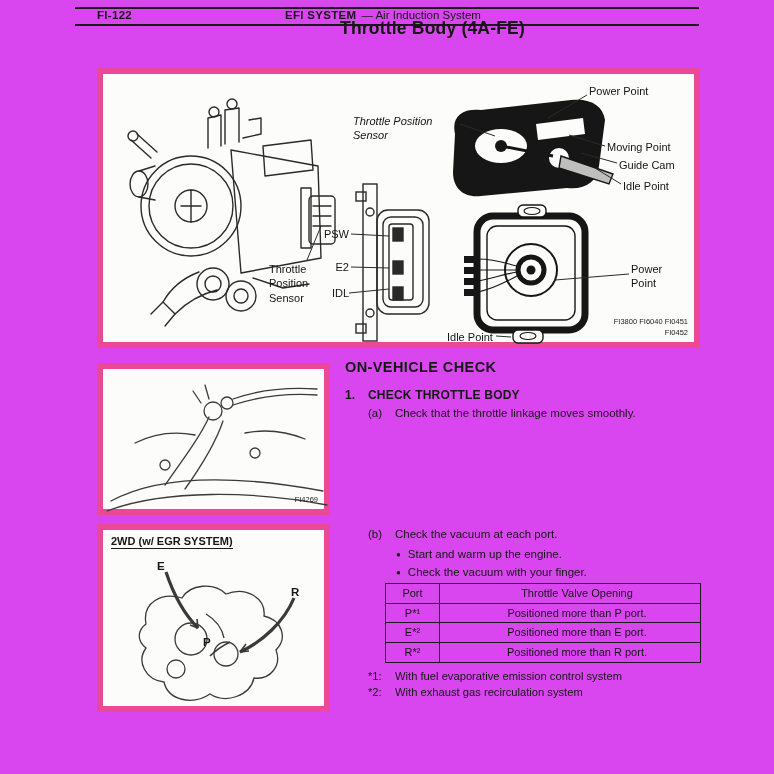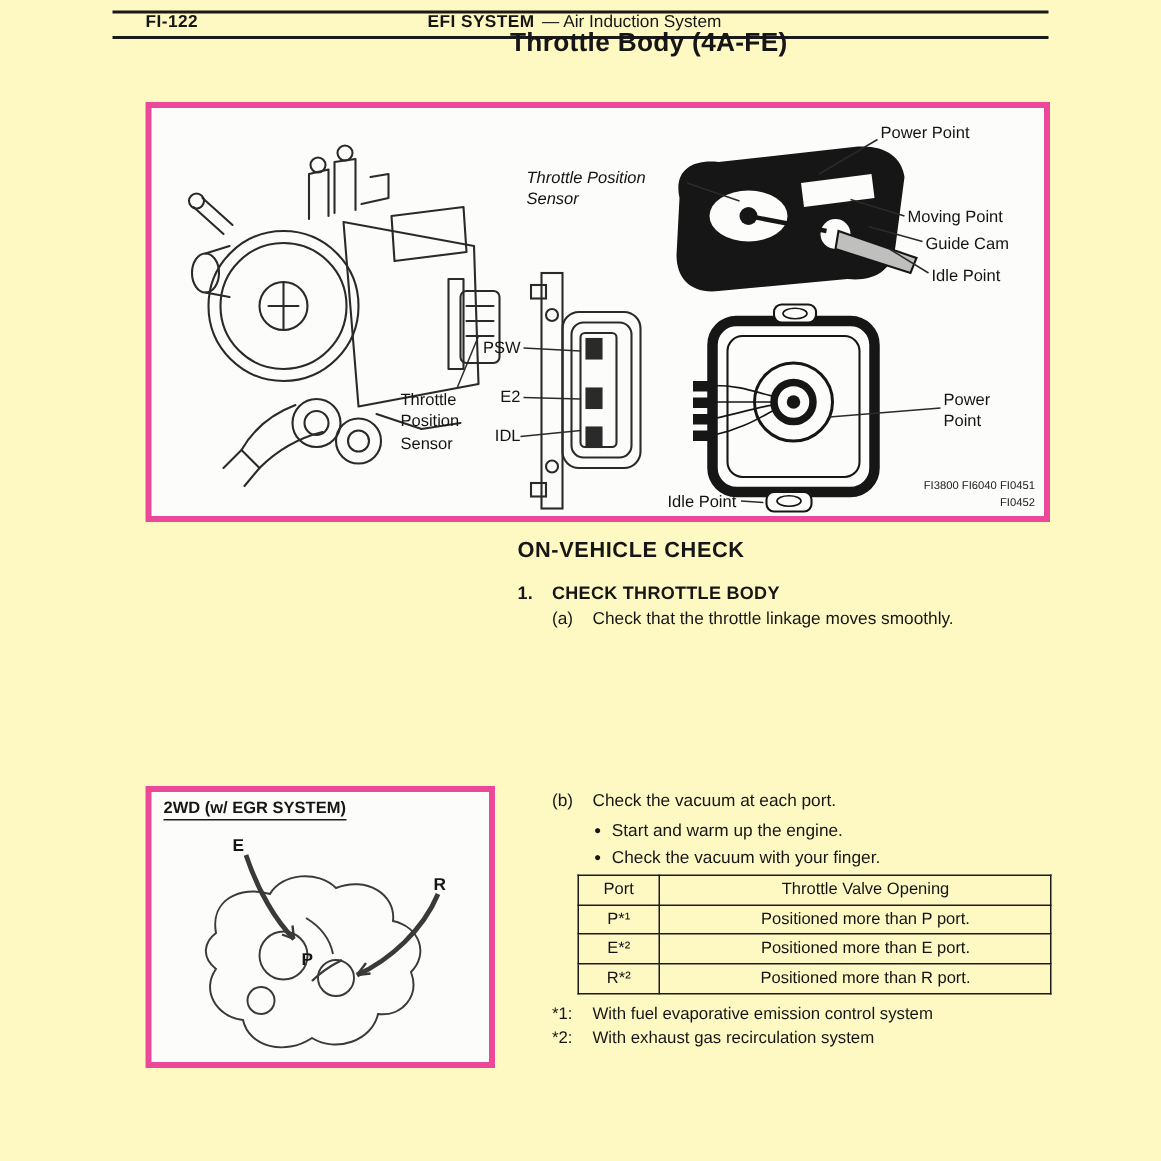--- a/index.html
+++ b/index.html
@@ -1,30 +1,30 @@
 <!DOCTYPE html>
 <html><head>
 <meta charset="utf-8">
 <style>
   * { margin:0; padding:0; box-sizing:border-box; }
   html,body { background:#e9e9e7; }
   .page {
     position:relative; width:774px; height:774px; margin:0 auto;
-    background:#fef9c3; color:#161616; overflow:hidden;
+    background:#d946ef; color:#161616; overflow:hidden;
     font-family:"Liberation Sans","DejaVu Sans",sans-serif;
   }
   .rule { position:absolute; background:#1a1a1a; }
   #rule-top { left:75px; top:7px; width:624px; height:2px; }
   #rule-bot { left:75px; top:24px; width:624px; height:1.5px; }
   .pgnum { position:absolute; left:97px; top:9px; font-size:11.5px; font-weight:bold; letter-spacing:.3px; }
   .sechead { position:absolute; left:285px; top:9px; font-size:11.5px; white-space:nowrap; }
   .sechead .b { font-weight:bold; letter-spacing:.3px; margin-right:5px; }
   .title { position:absolute; left:340px; top:18px; font-size:17.5px; font-weight:bold; letter-spacing:.2px; }
 
-  .figbox { position:absolute; border:4px solid #ec4899; background:#fcfcfa; }
+  .figbox { position:absolute; border:6px solid #ec4899; background:#fcfcfa; }
   #figbox-main    { left:97px; top:68px;  width:603px; height:280px; }
   #figbox-linkage { left:97px; top:363px; width:233px; height:152px; }
   #figbox-egr     { left:97px; top:524px; width:233px; height:188px; }
 
   .svgabs { position:absolute; }
   .lbl { position:absolute; font-size:11px; line-height:1.3; white-space:pre-line; color:#141414; }
   .lbl.r { text-align:right; }
   .figcode { position:absolute; right:6px; bottom:3px; font-size:7.5px; line-height:1.45; text-align:right; color:#202020; white-space:pre-line; }
 
   .egr-title { position:absolute; left:8px; top:5px; font-size:11px; font-weight:bold; border-bottom:1.5px solid #1b1b1b; padding-bottom:1px; white-space:nowrap; }
@@ -169,20 +169,40 @@
     <div class="lbl" style="left:166px; top:188px;">Throttle
 Position
 Sensor</div>
     <div class="lbl" style="left:528px; top:188px;">Power
 Point</div>
     <div class="lbl" style="left:344px; top:256px;">Idle Point</div>
 
     <div class="figcode"><span>FI3800 FI6040 FI0451</span><br><span>FI0452</span></div>
   </div>
 
+  <div class="figbox" id="figbox-linkage">
+    <svg class="svgabs" style="left:2px; top:4px;" width="225" height="140" viewBox="0 0 225 140">
+      <g fill="none" stroke="#3a3a3a" stroke-width="1.3" stroke-linecap="round">
+        <path d="M6,128 C50,104 120,100 218,118"></path>
+        <path d="M2,138 C60,116 150,118 222,132"></path>
+        <path d="M60,112 C80,84 96,62 104,44"></path>
+        <path d="M80,116 C100,88 112,66 118,48"></path>
+        <circle cx="108" cy="38" r="9"></circle>
+        <circle cx="122" cy="30" r="6"></circle>
+        <path d="M96,30 L88,18 M104,26 L100,12"></path>
+        <path d="M128,26 C150,18 180,14 212,16"></path>
+        <path d="M128,32 C152,24 182,20 212,22"></path>
+        <path d="M140,60 C160,56 180,58 200,66"></path>
+        <circle cx="150" cy="80" r="5"></circle>
+        <circle cx="60" cy="92" r="5"></circle>
+        <path d="M30,70 C50,60 70,58 90,62"></path>
+      </g>
+    </svg>
+    <div class="figcode">FI4269</div>
+  </div>
 
   <div class="figbox" id="figbox-egr">
     <div class="egr-title">2WD (w/ EGR SYSTEM)</div>
     <svg class="svgabs" style="left:3px; top:24px;" width="223" height="158" viewBox="0 0 223 158">
       <g fill="none" stroke="#3a3a3a" stroke-width="1.3">
         <path d="M40,70 C36,48 56,38 76,44 C84,30 108,28 120,40 C140,32 160,44 158,62 C176,66 182,84 170,96 C176,112 164,126 148,124 C144,142 120,150 104,140 C86,152 62,146 58,128 C40,126 30,108 40,94 C30,86 32,76 40,70 Z"></path>
         <circle cx="85" cy="85" r="16"></circle>
         <circle cx="120" cy="100" r="12"></circle>
         <circle cx="70" cy="115" r="9"></circle>
         <path d="M100,60 C110,66 116,74 118,84"></path>

